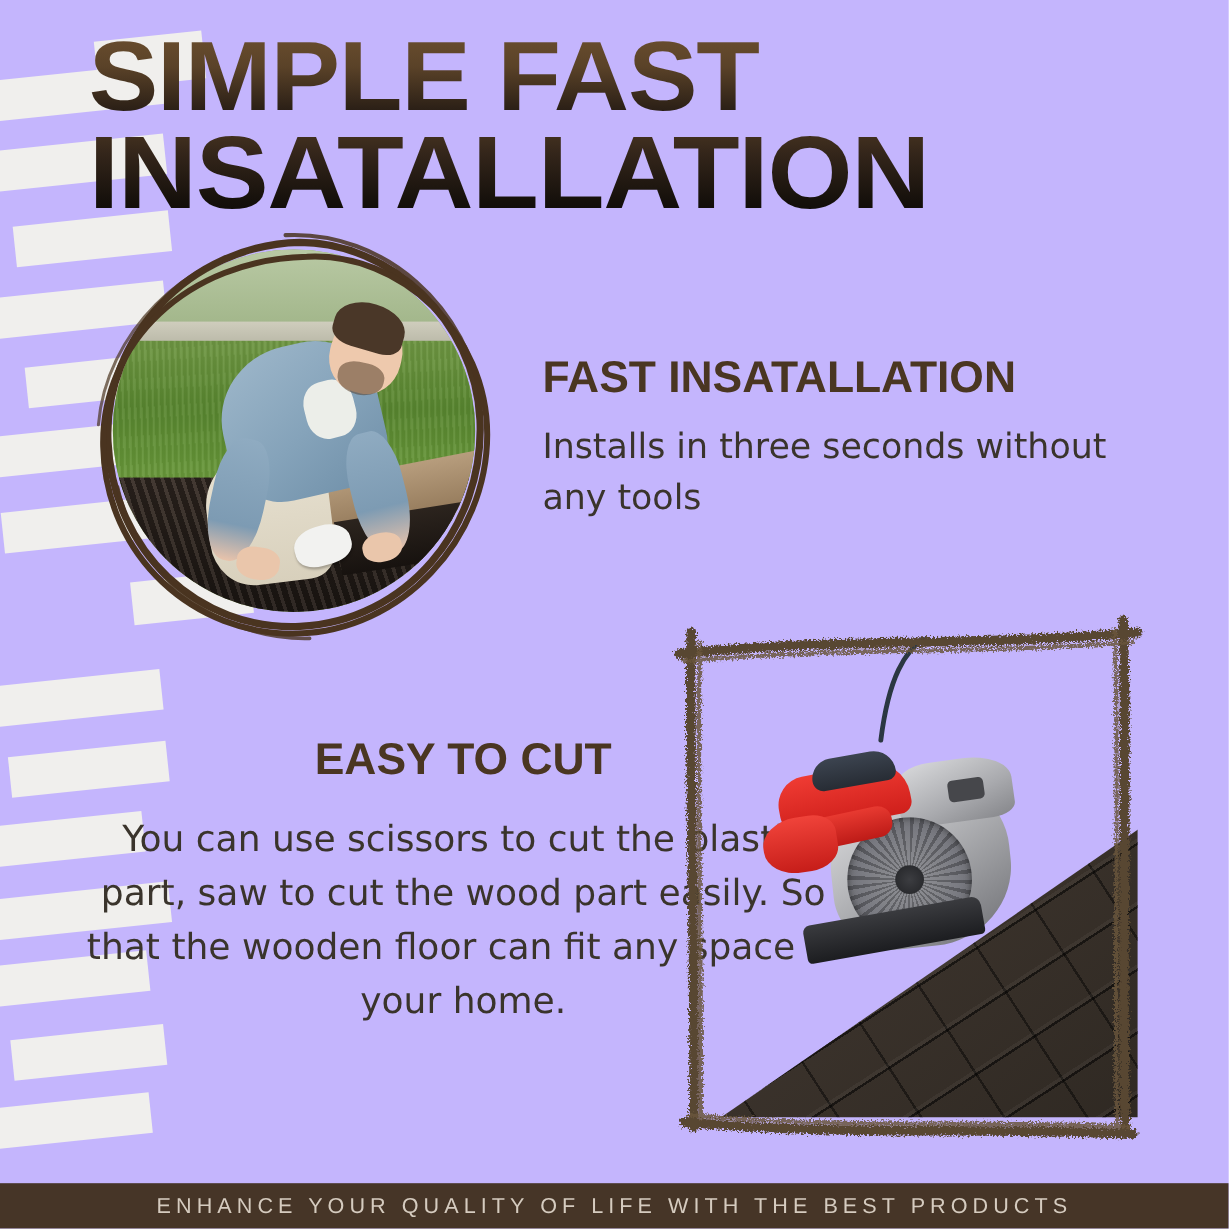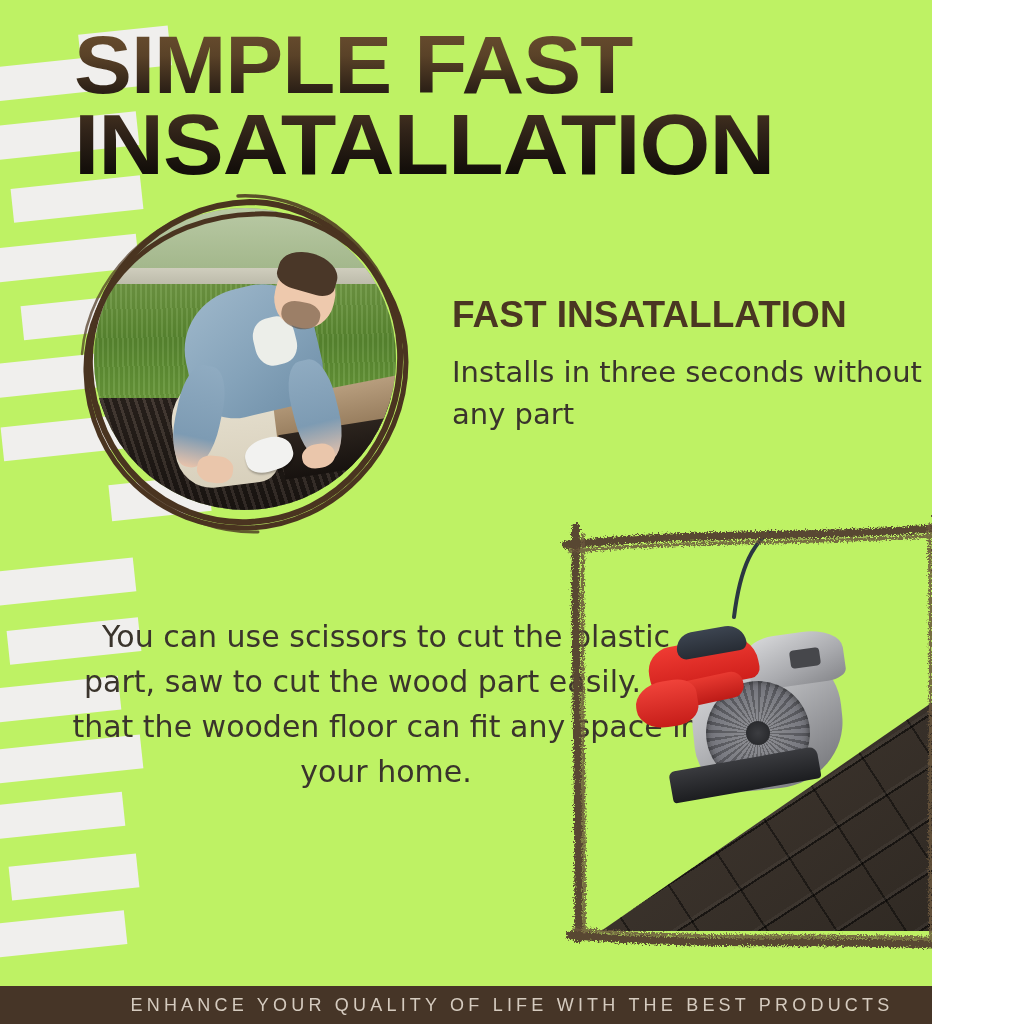--- a/index.html
+++ b/index.html
@@ -8,23 +8,23 @@
   }
   body {
     width: 1024px;
     height: 1024px;
     background: #ffffff;
     font-family: "Liberation Sans", sans-serif;
     overflow: hidden;
   }
   .poster {
     position: relative;
-    width: 932px;
+    width: 1024px;
     height: 1024px;
-    background: #bef264;
+    background: #c4b5fd;
     overflow: hidden;
   }
 
   
   .watermark {
     position: absolute;
     left: -40px;
     top: 0;
     width: 320px;
     height: 1024px;
@@ -404,24 +404,25 @@
         <path stroke-width="5" d="M194 32 C272 28 344 96 344 180 C344 268 272 344 186 346 C100 348 26 282 24 190 C22 104 94 34 194 32"></path>
         <path stroke-width="3.5" d="M176 14 C258 10 330 74 340 158" opacity="0.85"></path>
         <path stroke-width="3" d="M36 224 C52 300 122 352 196 350" opacity="0.8"></path>
         <path stroke-width="2.5" d="M20 172 C26 96 92 30 170 22" opacity="0.7"></path>
       </g>
     </svg>
   </div>
 
   <div class="feature-quick">
     <h2 class="feat-title">FAST INSATALLATION</h2>
-    <p class="feat-body">Installs in three seconds without any part</p>
+    <p class="feat-body">Installs in three seconds without any tools</p>
   </div>
 
   <div class="feature-cut">
+    <h2 class="feat-title">EASY TO CUT</h2>
     <p class="feat-body">You can use scissors to cut the plastic part, saw to cut the wood part easily. So that the wooden floor can fit any space in your home.</p>
   </div>
 
   <div class="saw-block">
     <div class="saw-stage">
       <div class="deck-panel"></div>
       <div class="saw-body">
         <div class="saw-blade-housing"></div>
         <div class="saw-motor"></div>
         <div class="saw-vent"></div>

